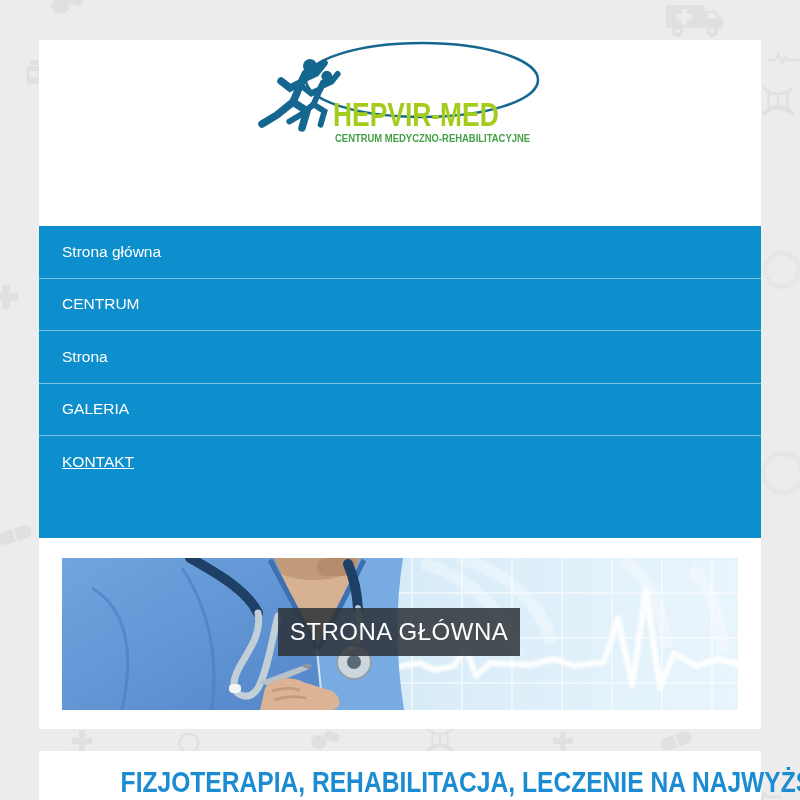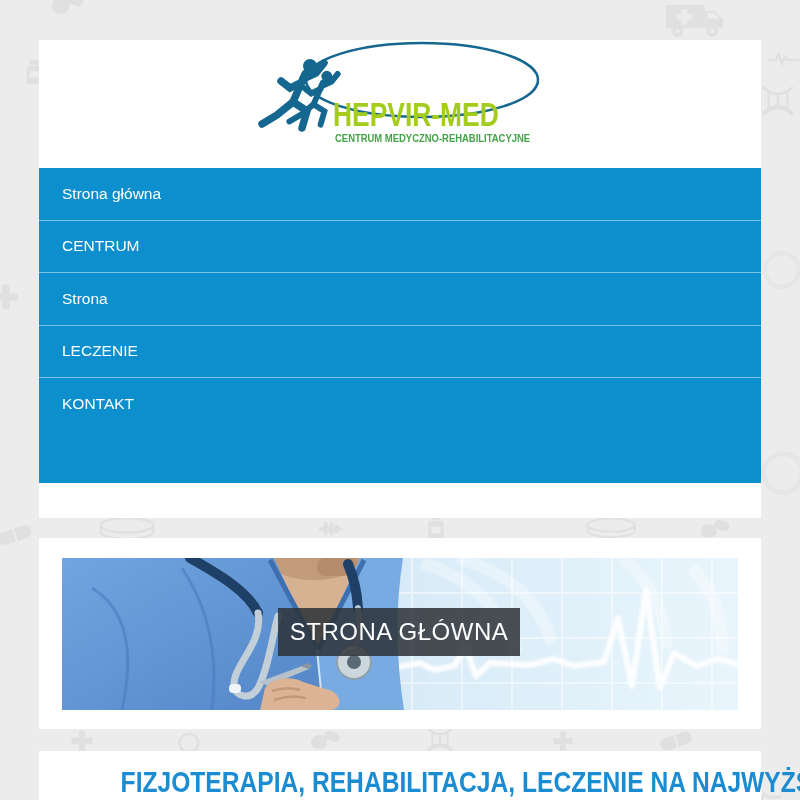--- a/index.html
+++ b/index.html
@@ -11,40 +11,40 @@
   
   .bg-layer{position:absolute;inset:0;z-index:0;}
   .bg-ic{position:absolute;color:#e0e0e0;}
   .bg-ic svg{display:block;}
   
   .card{position:absolute;left:39px;width:722px;background:#ffffff;z-index:1;}
   .card1{top:40px;height:478px;}
   .card2{top:538px;height:191px;}
   .card3{top:751px;height:60px;}
   
-  .logo-wrap{position:relative;height:128px;}
+  .logo-wrap{position:relative;height:186px;}
   .logo-svg{position:absolute;left:211px;top:0;}
   .brand-title{
     position:absolute;left:294px;top:56px;width:220px;
     font-size:33px;font-weight:800;color:#a4cc1c;letter-spacing:0px;
     transform:scaleX(0.8);transform-origin:left center;white-space:nowrap;
   }
   .brand-tagline{
     position:absolute;left:296px;top:92px;width:200px;
     font-size:10.5px;font-weight:700;color:#45a248;
     transform:scaleX(0.9);transform-origin:left center;white-space:nowrap;
   }
   
   .nav{background:#0d8ecd;height:315px;}
   .nav-item{
     height:52.5px;box-sizing:border-box;display:flex;align-items:center;
     padding-left:23px;color:#ffffff;font-size:15.5px;cursor:pointer;
     border-bottom:1px solid rgba(255,255,255,0.45);
   }
-  .nav-item:last-child{border-bottom:none;}
+  .nav-item:last-child{border-bottom:none;text-decoration:underline;}
   
   .hero{
     position:absolute;left:23px;top:20px;width:676px;height:152px;
     overflow:hidden;
   }
   .hero svg{display:block;}
   .hero-banner{
     position:absolute;left:216px;top:50px;width:242px;height:48px;
     background:rgba(44,50,56,0.86);display:flex;align-items:center;justify-content:center;
     color:#fdfdfd;font-size:24px;letter-spacing:0.5px;white-space:nowrap;
@@ -252,21 +252,21 @@
       </g>
       <use href="#runner" transform="translate(30,16) scale(0.78)"></use>
     </svg>
     <div class="brand-title">HEPVIR-MED</div>
     <div class="brand-tagline">CENTRUM MEDYCZNO-REHABILITACYJNE</div>
   </div>
   <nav class="nav">
     <div class="nav-item">Strona główna</div>
     <div class="nav-item">CENTRUM</div>
     <div class="nav-item">Strona</div>
-    <div class="nav-item">LECZENIE</div>
+    <div class="nav-item">GALERIA</div>
     <div class="nav-item">KONTAKT</div>
   </nav>
 </div>
 
 <div class="card card2">
   <div class="hero">
     <svg width="676" height="152" viewBox="0 0 676 152">
       <defs>
         <linearGradient id="heroBg" x1="0" y1="0" x2="1" y2="0">
           <stop offset="0" stop-color="#bcd9ee"></stop>

